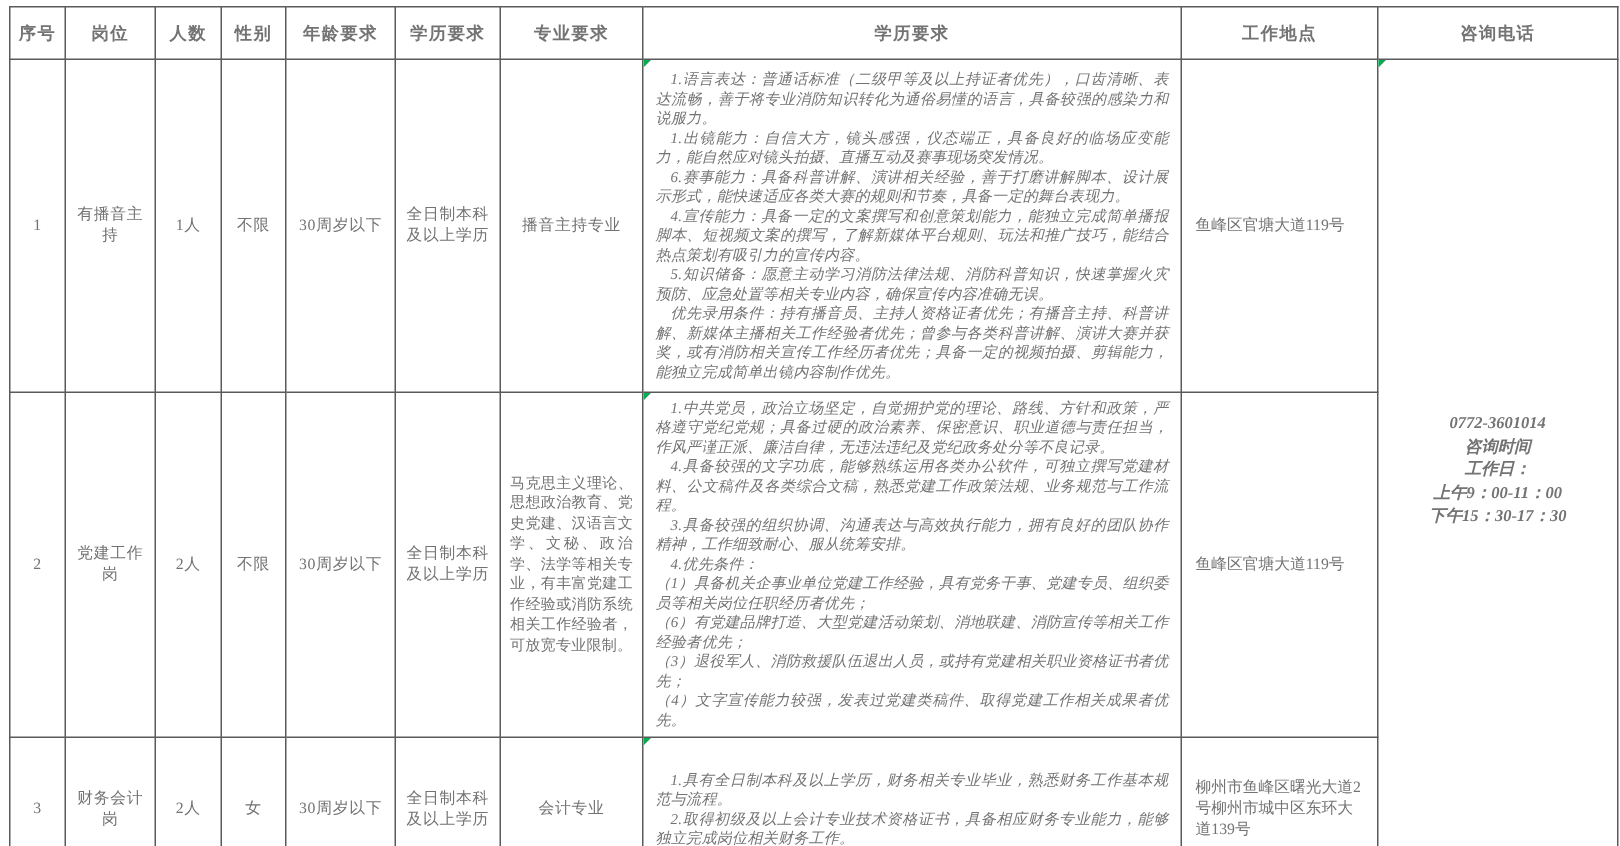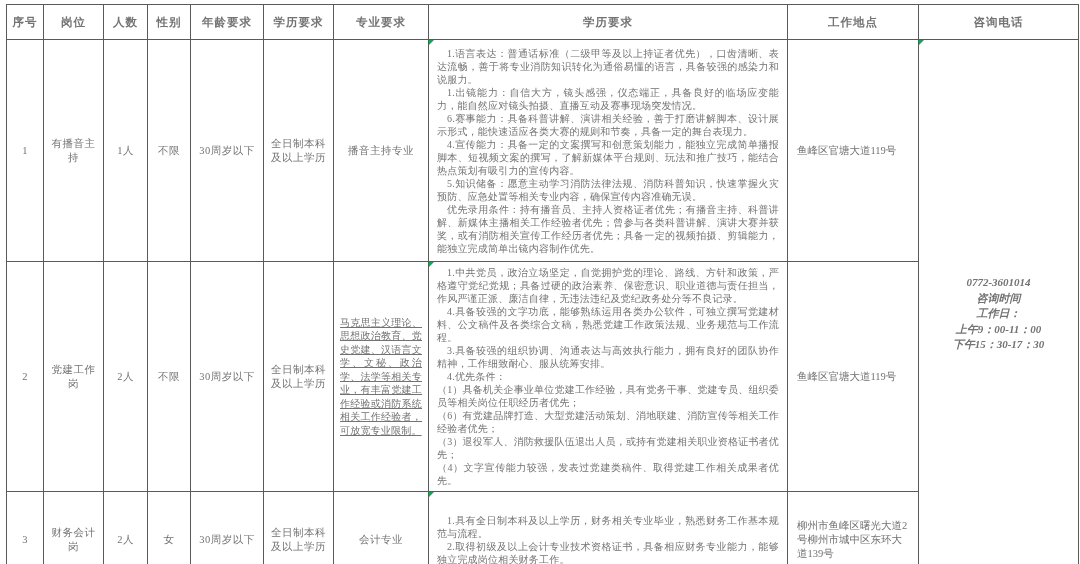--- a/index.html
+++ b/index.html
@@ -41,30 +41,30 @@
     line-height:14px;
     letter-spacing:0.5px;
   }
   td.req{
     position:relative;
     text-align:justify;
     font-size:10px;
     line-height:13px;
     padding:4px 8px;
     letter-spacing:0.2px;
+    font-style:italic;
   }
   td.req p{margin:0;text-indent:1em;}
   td.req p.no-indent{text-indent:0;}
   td.major-long{
     text-align:justify;
     font-size:10px;
     line-height:13.5px;
     padding:2px 6px;
     letter-spacing:0.2px;
-    text-decoration:underline;
   }
   td.loc{
     text-align:left;
     font-size:10.5px;
     line-height:14px;
     padding:2px 9px;
   }
   td.phone{
     position:relative;
     text-align:center;

